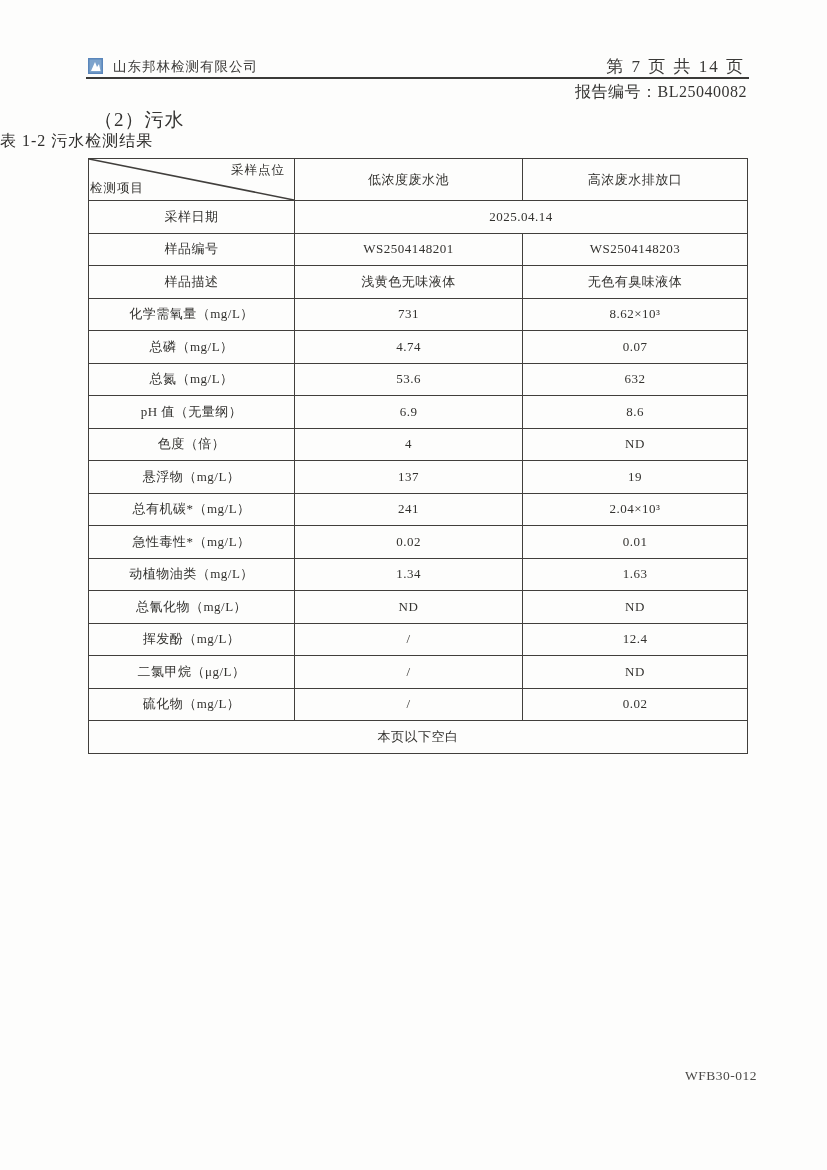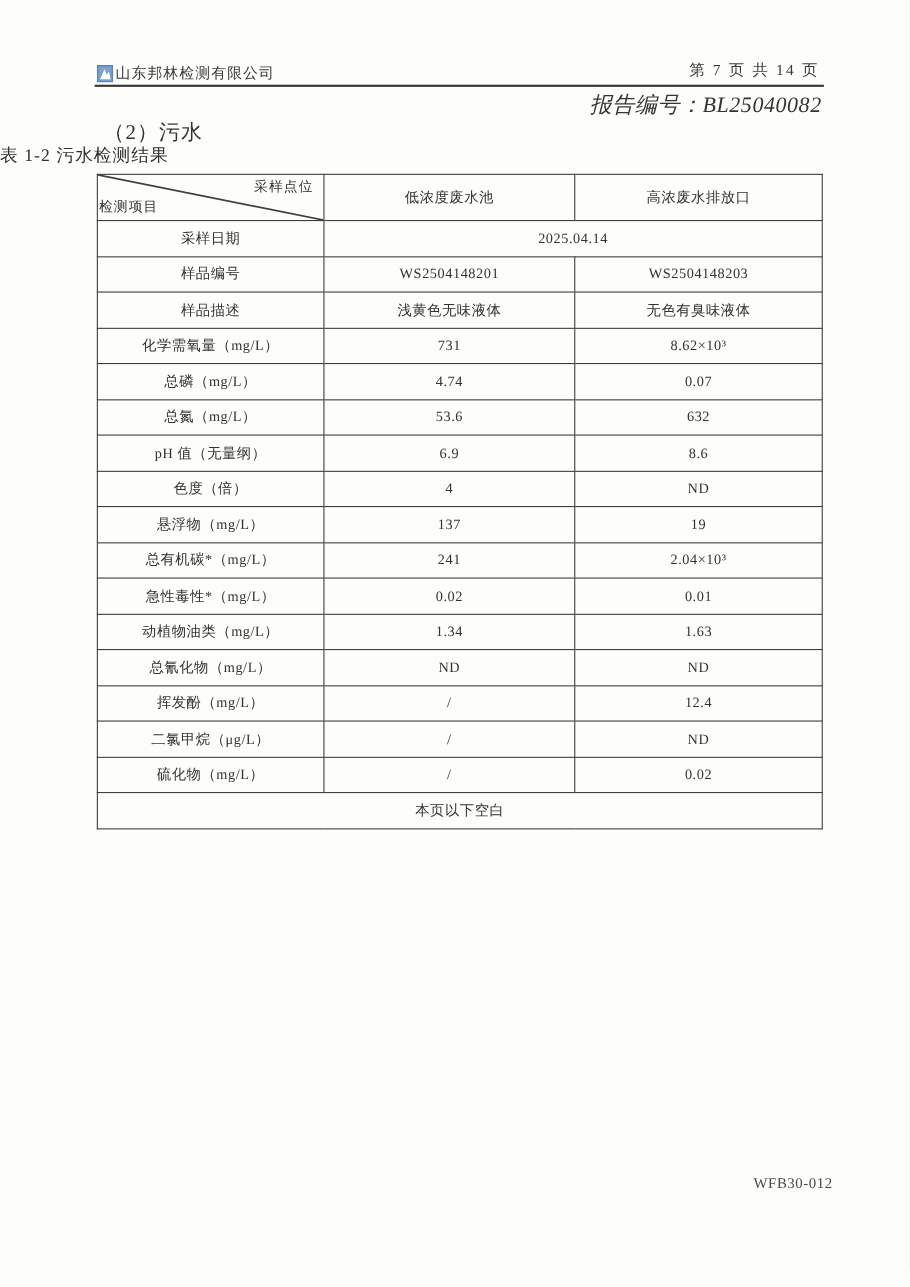--- a/index.html
+++ b/index.html
@@ -11,37 +11,37 @@
     width: 827px; height: 1170px;
     margin: 0 auto;
     background: #fdfdfc;
     color: #2e2d2b;
     overflow: hidden;
   }
 
   
   .hdr-left {
     position: absolute; top: 58px; left: 88px;
-    display: flex; align-items: flex-end; gap: 2px;
+    display: flex; align-items: center; gap: 10px;
     font-size: 13.5px; letter-spacing: 1px; color: #3a3937;
   }
   .logo {
     display: inline-block; width: 15px; height: 16px; position: relative; top: -1px;
   }
   .hdr-right {
     position: absolute; top: 55px; right: 82px;
-    font-size: 14px; color: #3a3937; letter-spacing: 2px;
+    font-size: 17px; color: #3a3937; letter-spacing: 2px;
   }
   .hdr-rule {
     position: absolute; top: 77px; left: 86px; right: 78px;
     height: 2px; background: #3b3a38;
   }
   .report-no {
     position: absolute; top: 82px; right: 80px;
-    font-size: 20px; color: #353432; letter-spacing: 0.5px; font-style: italic;
+    font-size: 16px; color: #353432; letter-spacing: 0.5px;
   }
 
   .section-heading {
     position: absolute; top: 107px; left: 94px;
     font-size: 19px; color: #343331; letter-spacing: 1px;
   }
   .table-title {
     position: absolute; top: 131px; left: 0; width: 100%;
     font-size: 16px; color: #2f2e2c; letter-spacing: 1px;
   }

